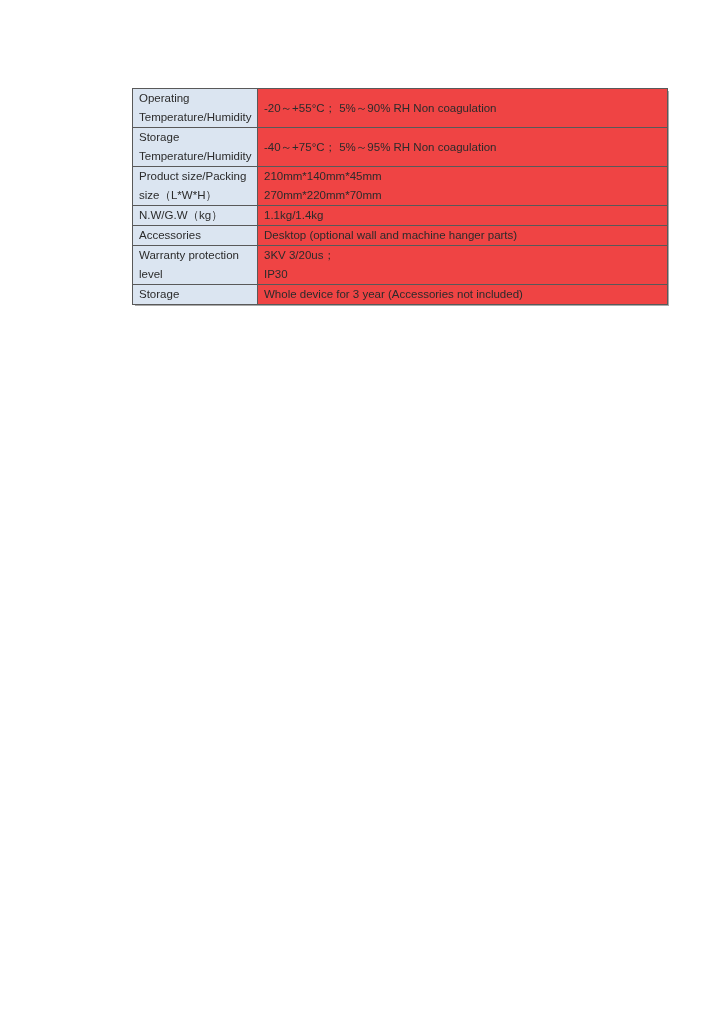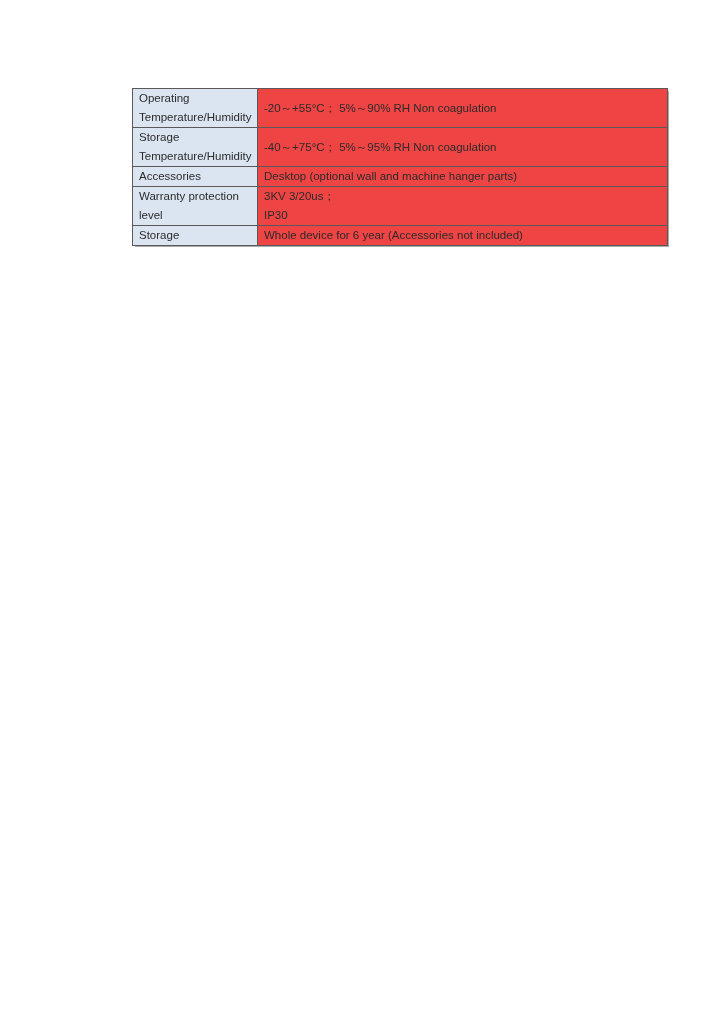--- a/index.html
+++ b/index.html
@@ -55,29 +55,39 @@
       <tr class="row-double">
         <td class="label-cell">Operating
 Temperature/Humidity</td>
         <td class="value-cell">-20～+55°C； 5%～90% RH Non coagulation</td>
       </tr>
       <tr class="row-double">
         <td class="label-cell">Storage
 Temperature/Humidity</td>
         <td class="value-cell">-40～+75°C； 5%～95% RH Non coagulation</td>
       </tr>
+      <tr class="row-double">
+        <td class="label-cell">Product size/Packing
+size（L*W*H）</td>
+        <td class="value-cell">210mm*140mm*45mm
+270mm*220mm*70mm</td>
+      </tr>
+      <tr class="row-single">
+        <td class="label-cell">N.W/G.W（kg）</td>
+        <td class="value-cell">1.1kg/1.4kg</td>
+      </tr>
       <tr class="row-single">
         <td class="label-cell">Accessories</td>
         <td class="value-cell">Desktop (optional wall and machine hanger parts)</td>
       </tr>
       <tr class="row-double">
         <td class="label-cell">Warranty protection
 level</td>
         <td class="value-cell">3KV 3/20us；
 IP30</td>
       </tr>
       <tr class="row-single">
         <td class="label-cell">Storage</td>
-        <td class="value-cell">Whole device for 6 year (Accessories not included)</td>
+        <td class="value-cell">Whole device for 3 year (Accessories not included)</td>
       </tr>
     </tbody>
   </table>
 </div>
 
 </body></html>

